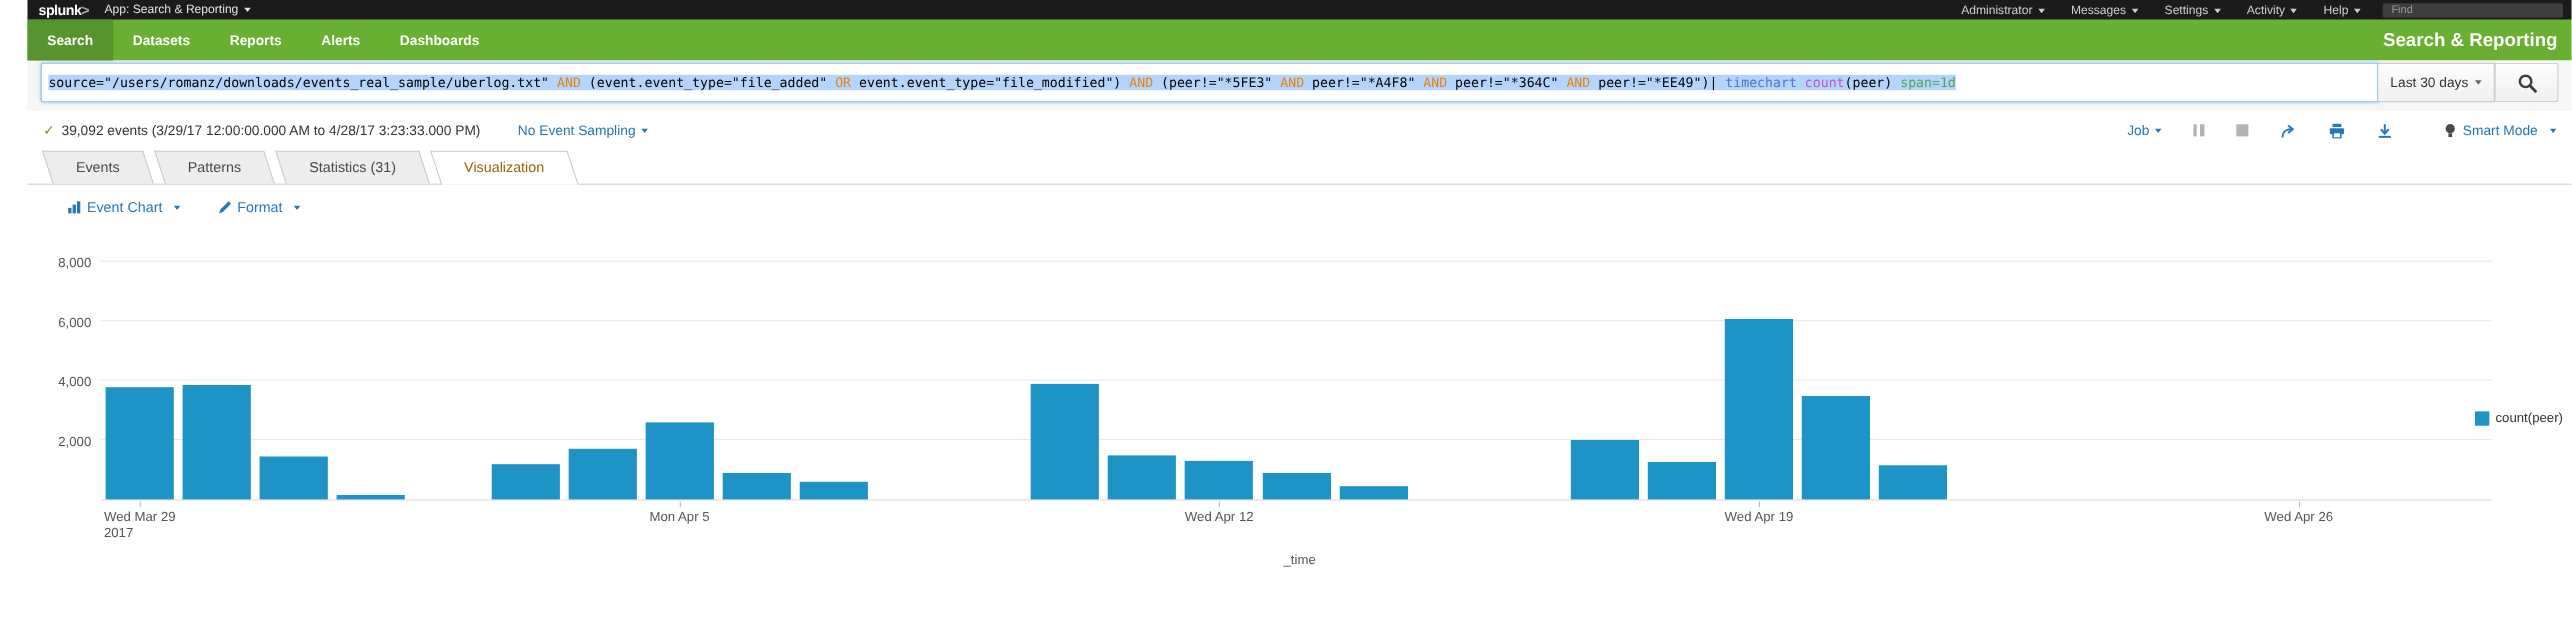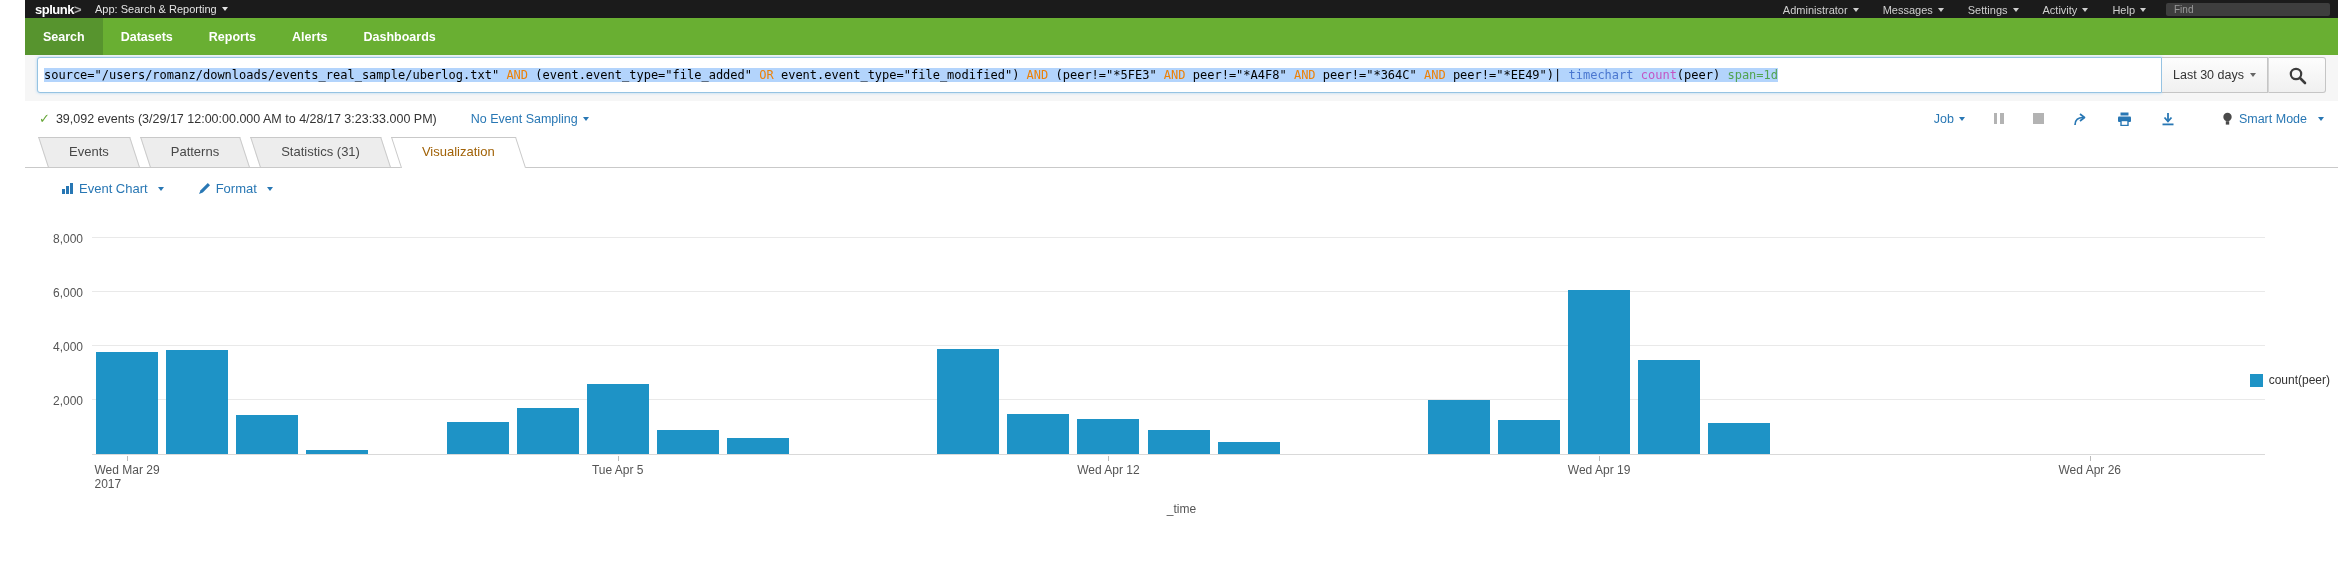--- a/index.html
+++ b/index.html
@@ -121,20 +121,21 @@
   </div>
 
   <div class="appnav">
     <span id="nav-items" style="display:flex;align-items:stretch;">
         <span class="nav-item active">Search</span>
         <span class="nav-item">Datasets</span>
         <span class="nav-item">Reports</span>
         <span class="nav-item">Alerts</span>
         <span class="nav-item">Dashboards</span>
       </span>
+    <span class="appnav-title">Search &amp; Reporting</span>
   </div>
 
   <div class="upper">
 
 
     <div class="search-row">
       <div class="query-input">
         <span class="query-text query-sel" id="query-text"><span>source="/users/romanz/downloads/events_real_sample/uberlog.txt" </span><span class="seg-operator">AND </span><span>(event.event_type="file_added" </span><span class="seg-operator">OR </span><span>event.event_type="file_modified") </span><span class="seg-operator">AND </span><span>(peer!="*5FE3" </span><span class="seg-operator">AND </span><span>peer!="*A4F8" </span><span class="seg-operator">AND </span><span>peer!="*364C" </span><span class="seg-operator">AND </span><span>peer!="*EE49")| </span><span class="seg-command">timechart </span><span class="seg-function">count</span><span>(peer) </span><span class="seg-modifier">span=1d</span></span>
       </div>
       <div class="time-range-btn">
@@ -257,21 +258,21 @@
         <div class="ytick-label" style="position: absolute; left: 0px; top: 226.118px;">2,000</div>
         <div class="ytick-label" style="position: absolute; left: 0px; top: 172.235px;">4,000</div>
         <div class="ytick-label" style="position: absolute; left: 0px; top: 118.353px;">6,000</div>
         <div class="ytick-label" style="position: absolute; left: 0px; top: 64.4706px;">8,000</div>
       </div>
     <div id="x-axis-labels">
         <div class="xtick-mark" style="position: absolute; left: 102.048px; top: 288px;"></div>
         <div class="xtick-label" style="left: 102.048px; top: 295px;">Wed Mar 29
 2017</div>
         <div class="xtick-mark" style="position: absolute; left: 592.726px; top: 288px;"></div>
-        <div class="xtick-label" style="left: 592.726px; top: 295px;">Tue Apr 5</div>
+        <div class="xtick-label" style="left: 592.726px; top: 295px;">Mon Apr 5</div>
         <div class="xtick-mark" style="position: absolute; left: 1083.4px; top: 288px;"></div>
         <div class="xtick-label" style="left: 1083.4px; top: 295px;">Wed Apr 12</div>
         <div class="xtick-mark" style="position: absolute; left: 1574.08px; top: 288px;"></div>
         <div class="xtick-label" style="left: 1574.08px; top: 295px;">Wed Apr 19</div>
         <div class="xtick-mark" style="position: absolute; left: 2064.76px; top: 288px;"></div>
         <div class="xtick-label" style="left: 2064.76px; top: 295px;">Wed Apr 26</div>
       </div>
     <div class="xlabel">_time</div>
     <div class="legend">
       <span class="legend-swatch"></span>

